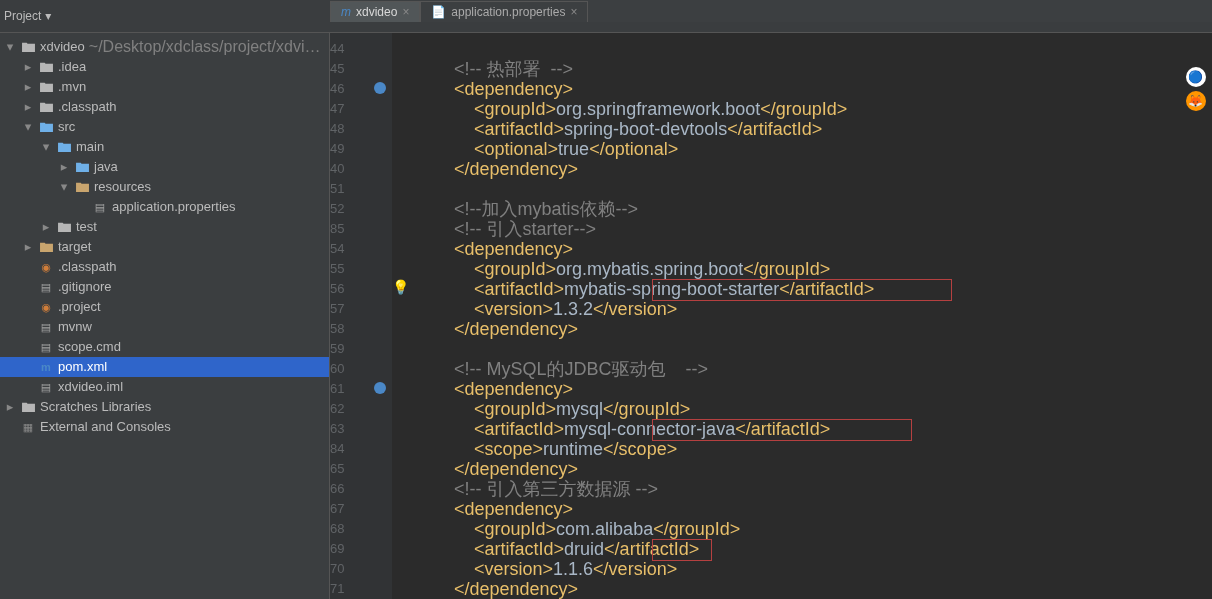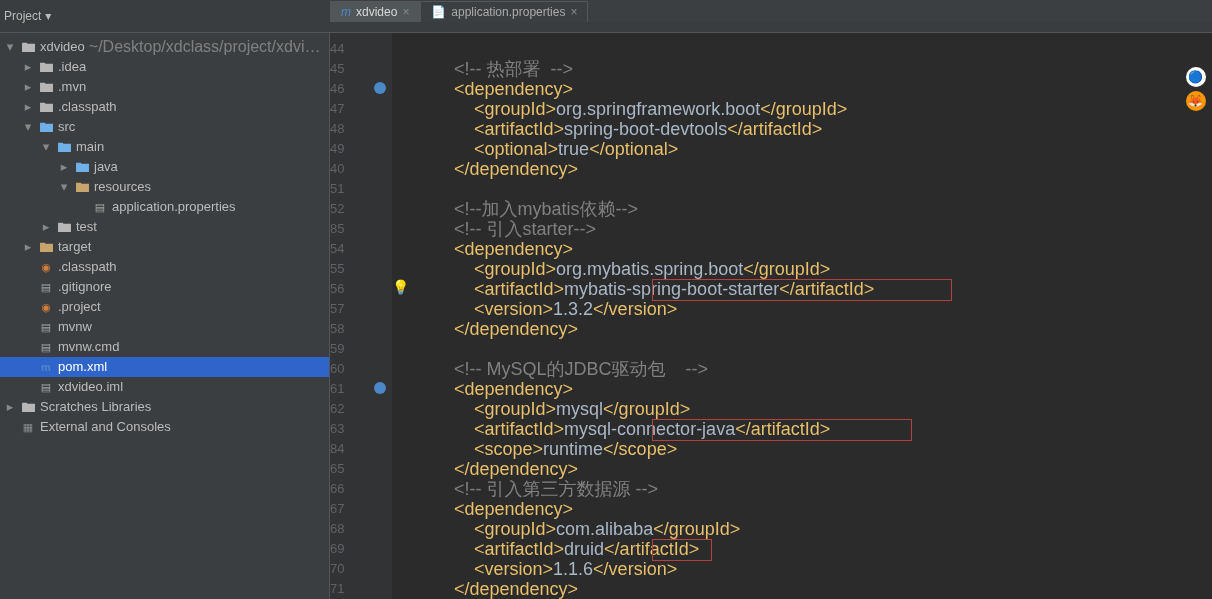--- a/index.html
+++ b/index.html
@@ -183,21 +183,21 @@
           <span>.project</span>
         </div>
         <div class="row" style="padding-left: 22px;">
           <span class="tw"> </span>
           <span class="ic file-g">▤</span>
           <span>mvnw</span>
         </div>
         <div class="row" style="padding-left: 22px;">
           <span class="tw"> </span>
           <span class="ic file-g">▤</span>
-          <span>mvnw.cmd</span>
+          <span>scope.cmd</span>
         </div>
         <div class="row sel" style="padding-left: 22px;">
           <span class="tw"> </span>
           <span class="ic file-m">m</span>
           <span>pom.xml</span>
         </div>
         <div class="row" style="padding-left: 22px;">
           <span class="tw"> </span>
           <span class="ic file-g">▤</span>
           <span>xdvideo.iml</span>

